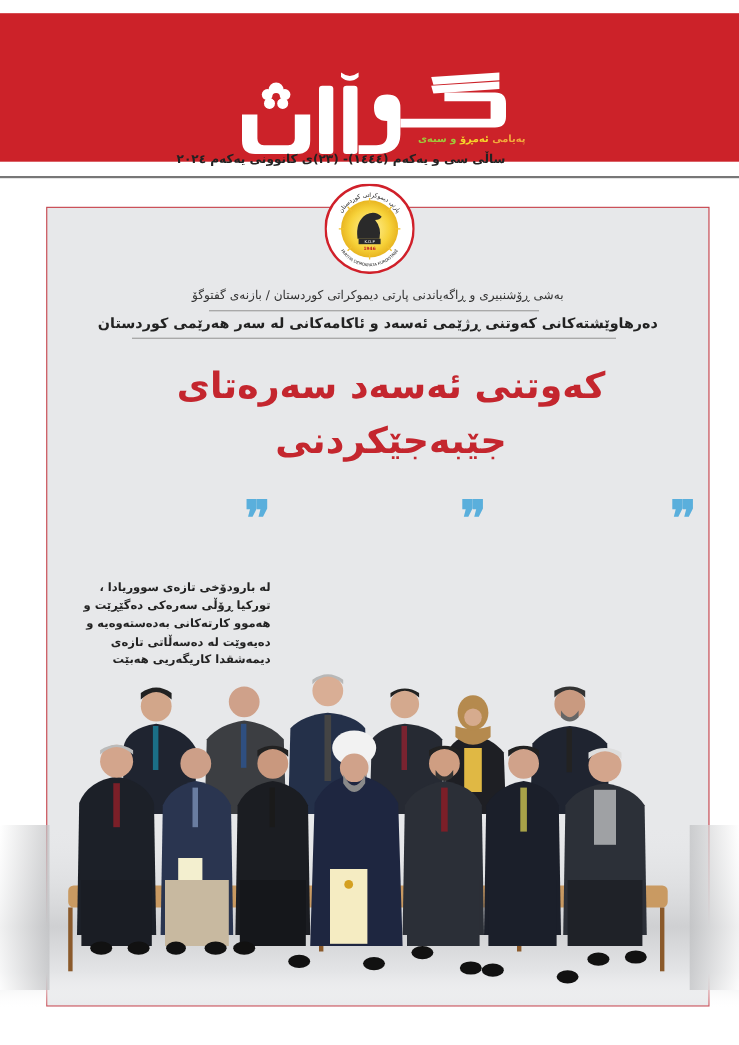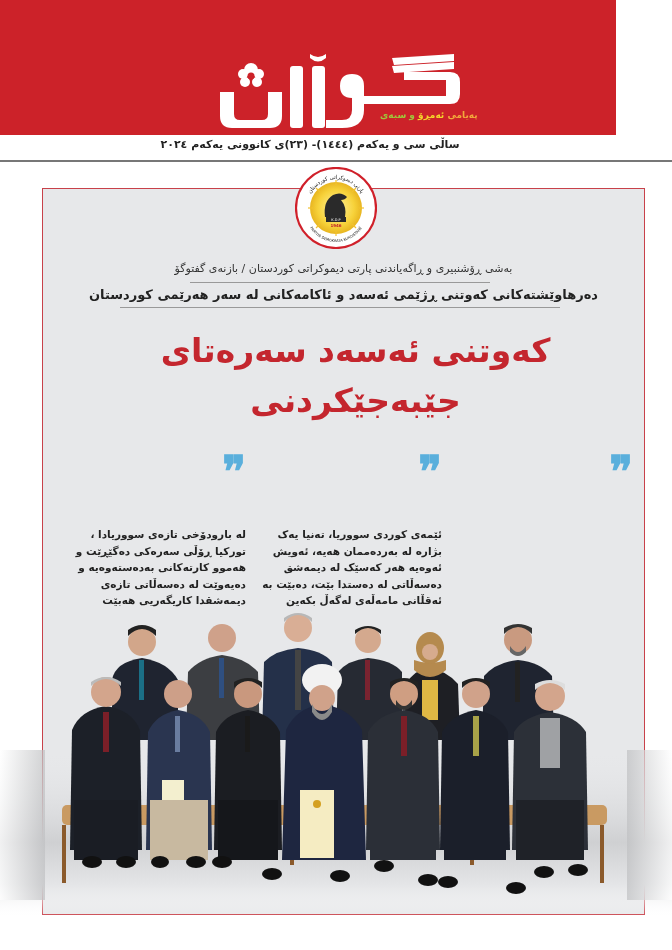--- a/index.html
+++ b/index.html
@@ -1,20 +1,20 @@
 <!DOCTYPE html>
 <html><head>
 <meta charset="utf-8">
 <style>
   * { margin: 0; padding: 0; box-sizing: border-box; }
   html, body { width: 672px; height: 950px; background: #ffffff; overflow: hidden; }
   body { position: relative; font-family: "DejaVu Sans", sans-serif; }
 
   .masthead {
-    position: absolute; left: 0; top: 0; width: 616px; height: 135px;
+    position: absolute; left: 0; top: 12px; width: 672px; height: 135px;
     background: #cc2229;
   }
   .logo-word {
     position: absolute; left: 214px; top: 52px; width: 250px; height: 78px;
   }
   .tagline {
     position: absolute; left: 380px; top: 110px; font-size: 9px; direction: rtl;
     white-space: nowrap; font-weight: bold;
   }
   .tagline .t1 { color: #f2a93b; }
@@ -152,21 +152,20 @@
 
 <div class="headline">
   <div>کەوتنی ئەسەد سەرەتای جێبەجێکردنی</div>
 </div>
 
 <div class="quote" style="left:443px;">
   <span class="qmark">❞</span>
 </div>
 <div class="quote" style="left:252px;">
   <span class="qmark">❞</span>
-  <div class="qtext">ئێمەی کوردی سووریا، تەنیا یەک بژارە لە بەردەممان هەیە، ئەویش ئەوەیە هەر کەسێک لە دیمەشق دەسەڵاتی لە دەستدا بێت، دەبێت بە ئەقڵانی مامەڵەی لەگەڵ بکەین</div>
 </div>
 <div class="quote" style="left:56px;">
   <span class="qmark">❞</span>
   <div class="qtext">لە بارودۆخی تازەی سووریادا ، تورکیا ڕۆڵی سەرەکی دەگێڕێت و هەموو کارتەکانی بەدەستەوەیە و دەیەوێت لە دەسەڵاتی تازەی دیمەشقدا کاریگەریی هەبێت</div>
 </div>
 
 <svg class="photo" viewBox="0 0 672 318">
   <defs>
     <linearGradient id="floor" x1="0" y1="0" x2="0" y2="1">
       <stop offset="0%" stop-color="#e7e8ea" stop-opacity="0"></stop>

